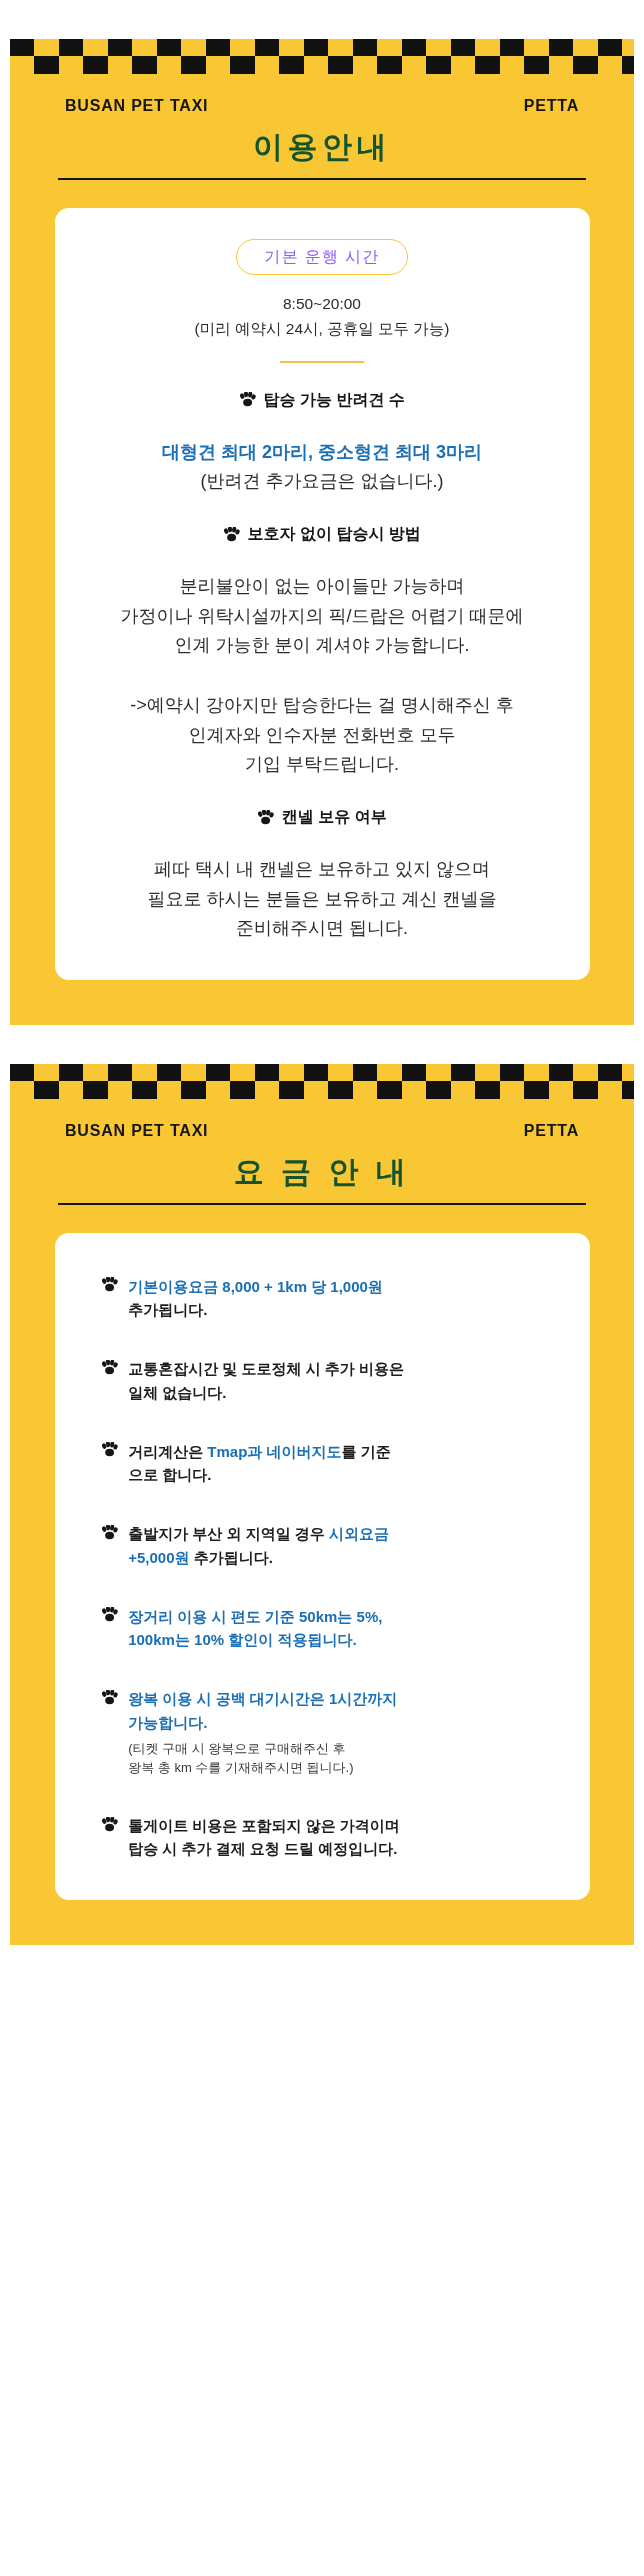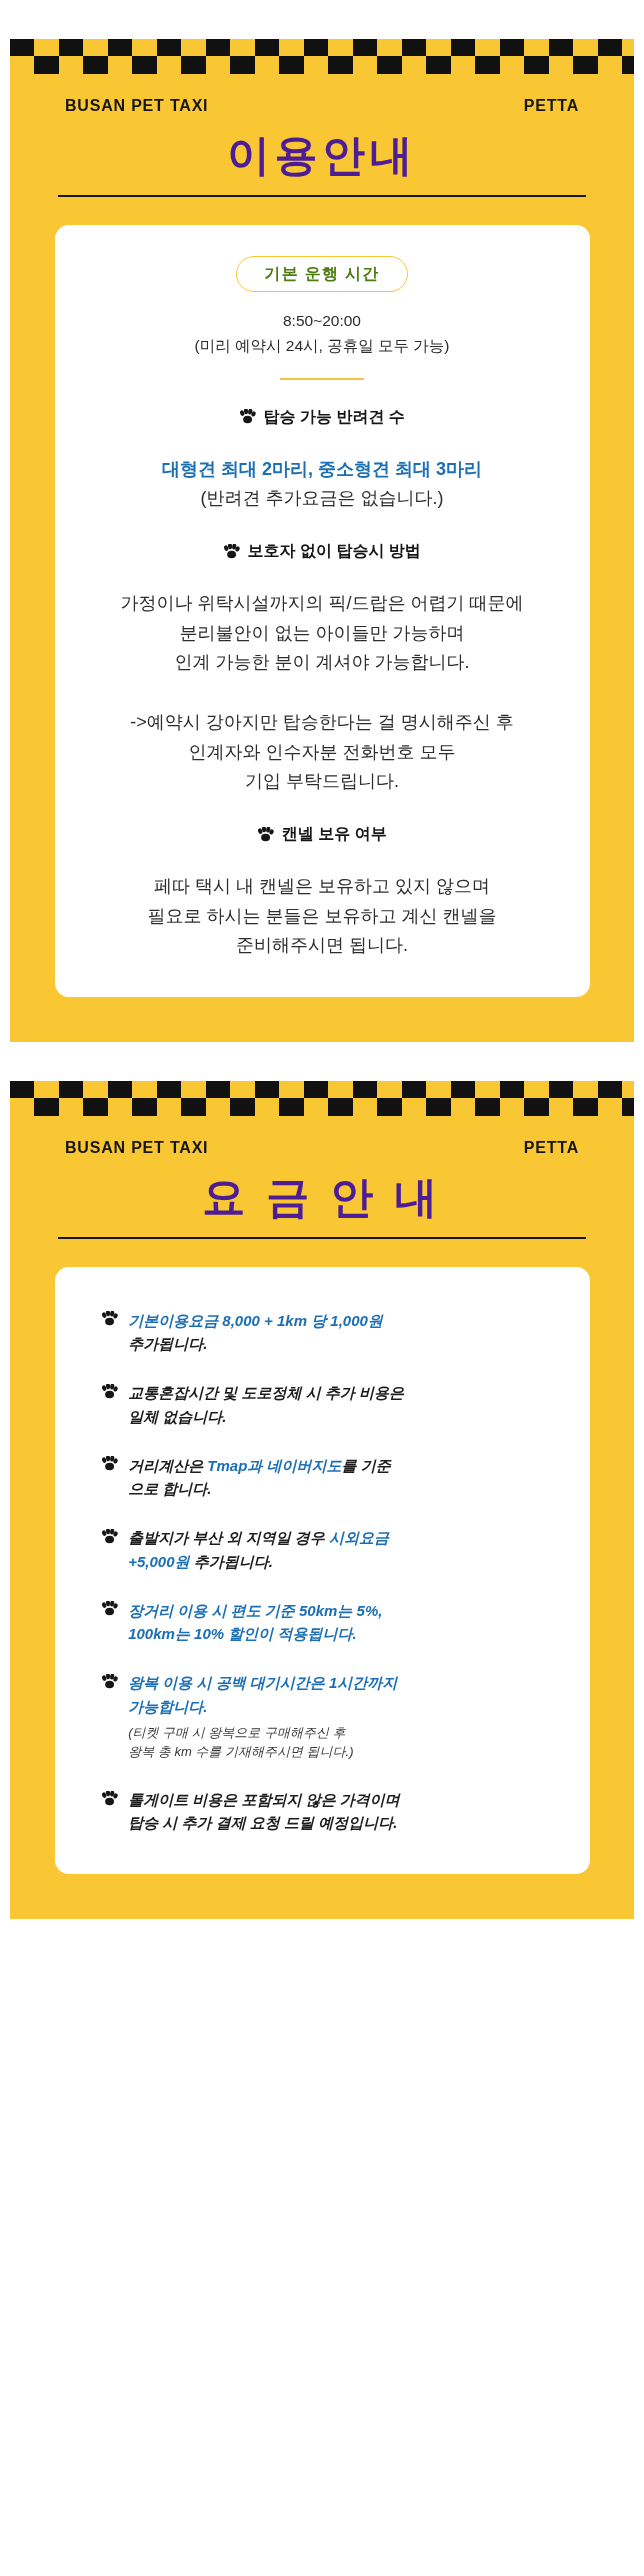--- a/index.html
+++ b/index.html
@@ -58,23 +58,23 @@
   .brandrow .brand-left,
   .brandrow .brand-right {
     font-size: 16px;
     font-weight: bold;
     letter-spacing: 0.8px;
     color: #161616;
   }
 
   .poster-title {
     text-align: center;
-    font-size: 43px;
+    font-size: 30px;
     font-weight: bold;
-    color: #4c1d95;
+    color: #14532d;
     letter-spacing: 4.5px;
     padding: 11.6px 0 10.3px 0;
   }
   .rule {
     width: 528px;
     height: 2.6px;
     background: #161616;
     margin: 0 auto;
   }
 
@@ -88,22 +88,22 @@
   }
 
   
   .pill-wrap { text-align: center; }
   .pill {
     display: inline-block;
     border: 1.9px solid #f9c733;
     border-radius: 19.3px;
     padding: 6.4px 27px;
     font-size: 16px;
-    font-weight: bold;
-    color: #4d7c0f;
+    font-weight: normal;
+    color: #8b5cf6;
     letter-spacing: 1.3px;
   }
 
   .hours {
     text-align: center;
     font-size: 15.5px;
     color: #2b2b2b;
     margin-top: 16.7px;
     line-height: 1.6;
   }
@@ -136,23 +136,22 @@
     color: #2c2c2c;
     margin-top: 27px;
   }
   .sec-body .hl { color: #1b6fb5; font-weight: bold; }
   .sec-body .ln { display: block; }
 
   
   .fare-list {
     display: flex;
     flex-direction: column;
-    gap: 26px;
+    gap: 36px;
     padding: 10.3px 3.9px 3.9px 7.7px;
-    font-style: italic;
   }
   .fare-item {
     display: flex;
     align-items: flex-start;
     gap: 10.3px;
   }
   .fare-item .paw { margin-top: 2.6px; }
   .fare-text {
     font-size: 15px;
     line-height: 1.55;
@@ -216,22 +215,22 @@
           <svg class="paw" viewBox="0 0 32 30">
             <ellipse cx="6" cy="8" rx="4" ry="5.4" fill="#161616" transform="rotate(-18 6 8)"></ellipse>
             <ellipse cx="13.5" cy="4.5" rx="4" ry="5.8" fill="#161616" transform="rotate(-6 13.5 4.5)"></ellipse>
             <ellipse cx="21.5" cy="5" rx="4" ry="5.8" fill="#161616" transform="rotate(8 21.5 5)"></ellipse>
             <ellipse cx="28" cy="9.5" rx="4" ry="5.2" fill="#161616" transform="rotate(20 28 9.5)"></ellipse>
             <ellipse cx="16.5" cy="20.5" rx="8.6" ry="7.2" fill="#161616"></ellipse>
           </svg>
           <span>보호자 없이 탑승시 방법</span>
         </div>
         <div class="sec-body">
+          <span class="ln">분리불안이 없는 아이들만 가능하며</span>
           <span class="ln">가정이나 위탁시설까지의 픽/드랍은 어렵기 때문에</span>
-          <span class="ln">분리불안이 없는 아이들만 가능하며</span>
           <span class="ln">인계 가능한 분이 계셔야 가능합니다.</span>
           <span class="ln">&nbsp;</span>
           <span class="ln">-&gt;예약시 강아지만 탑승한다는 걸 명시해주신 후</span>
           <span class="ln">인계자와 인수자분 전화번호 모두</span>
           <span class="ln">기입 부탁드립니다.</span>
         </div>
         <div class="sec-head">
           <svg class="paw" viewBox="0 0 32 30">
             <ellipse cx="6" cy="8" rx="4" ry="5.4" fill="#161616" transform="rotate(-18 6 8)"></ellipse>
             <ellipse cx="13.5" cy="4.5" rx="4" ry="5.8" fill="#161616" transform="rotate(-6 13.5 4.5)"></ellipse>

